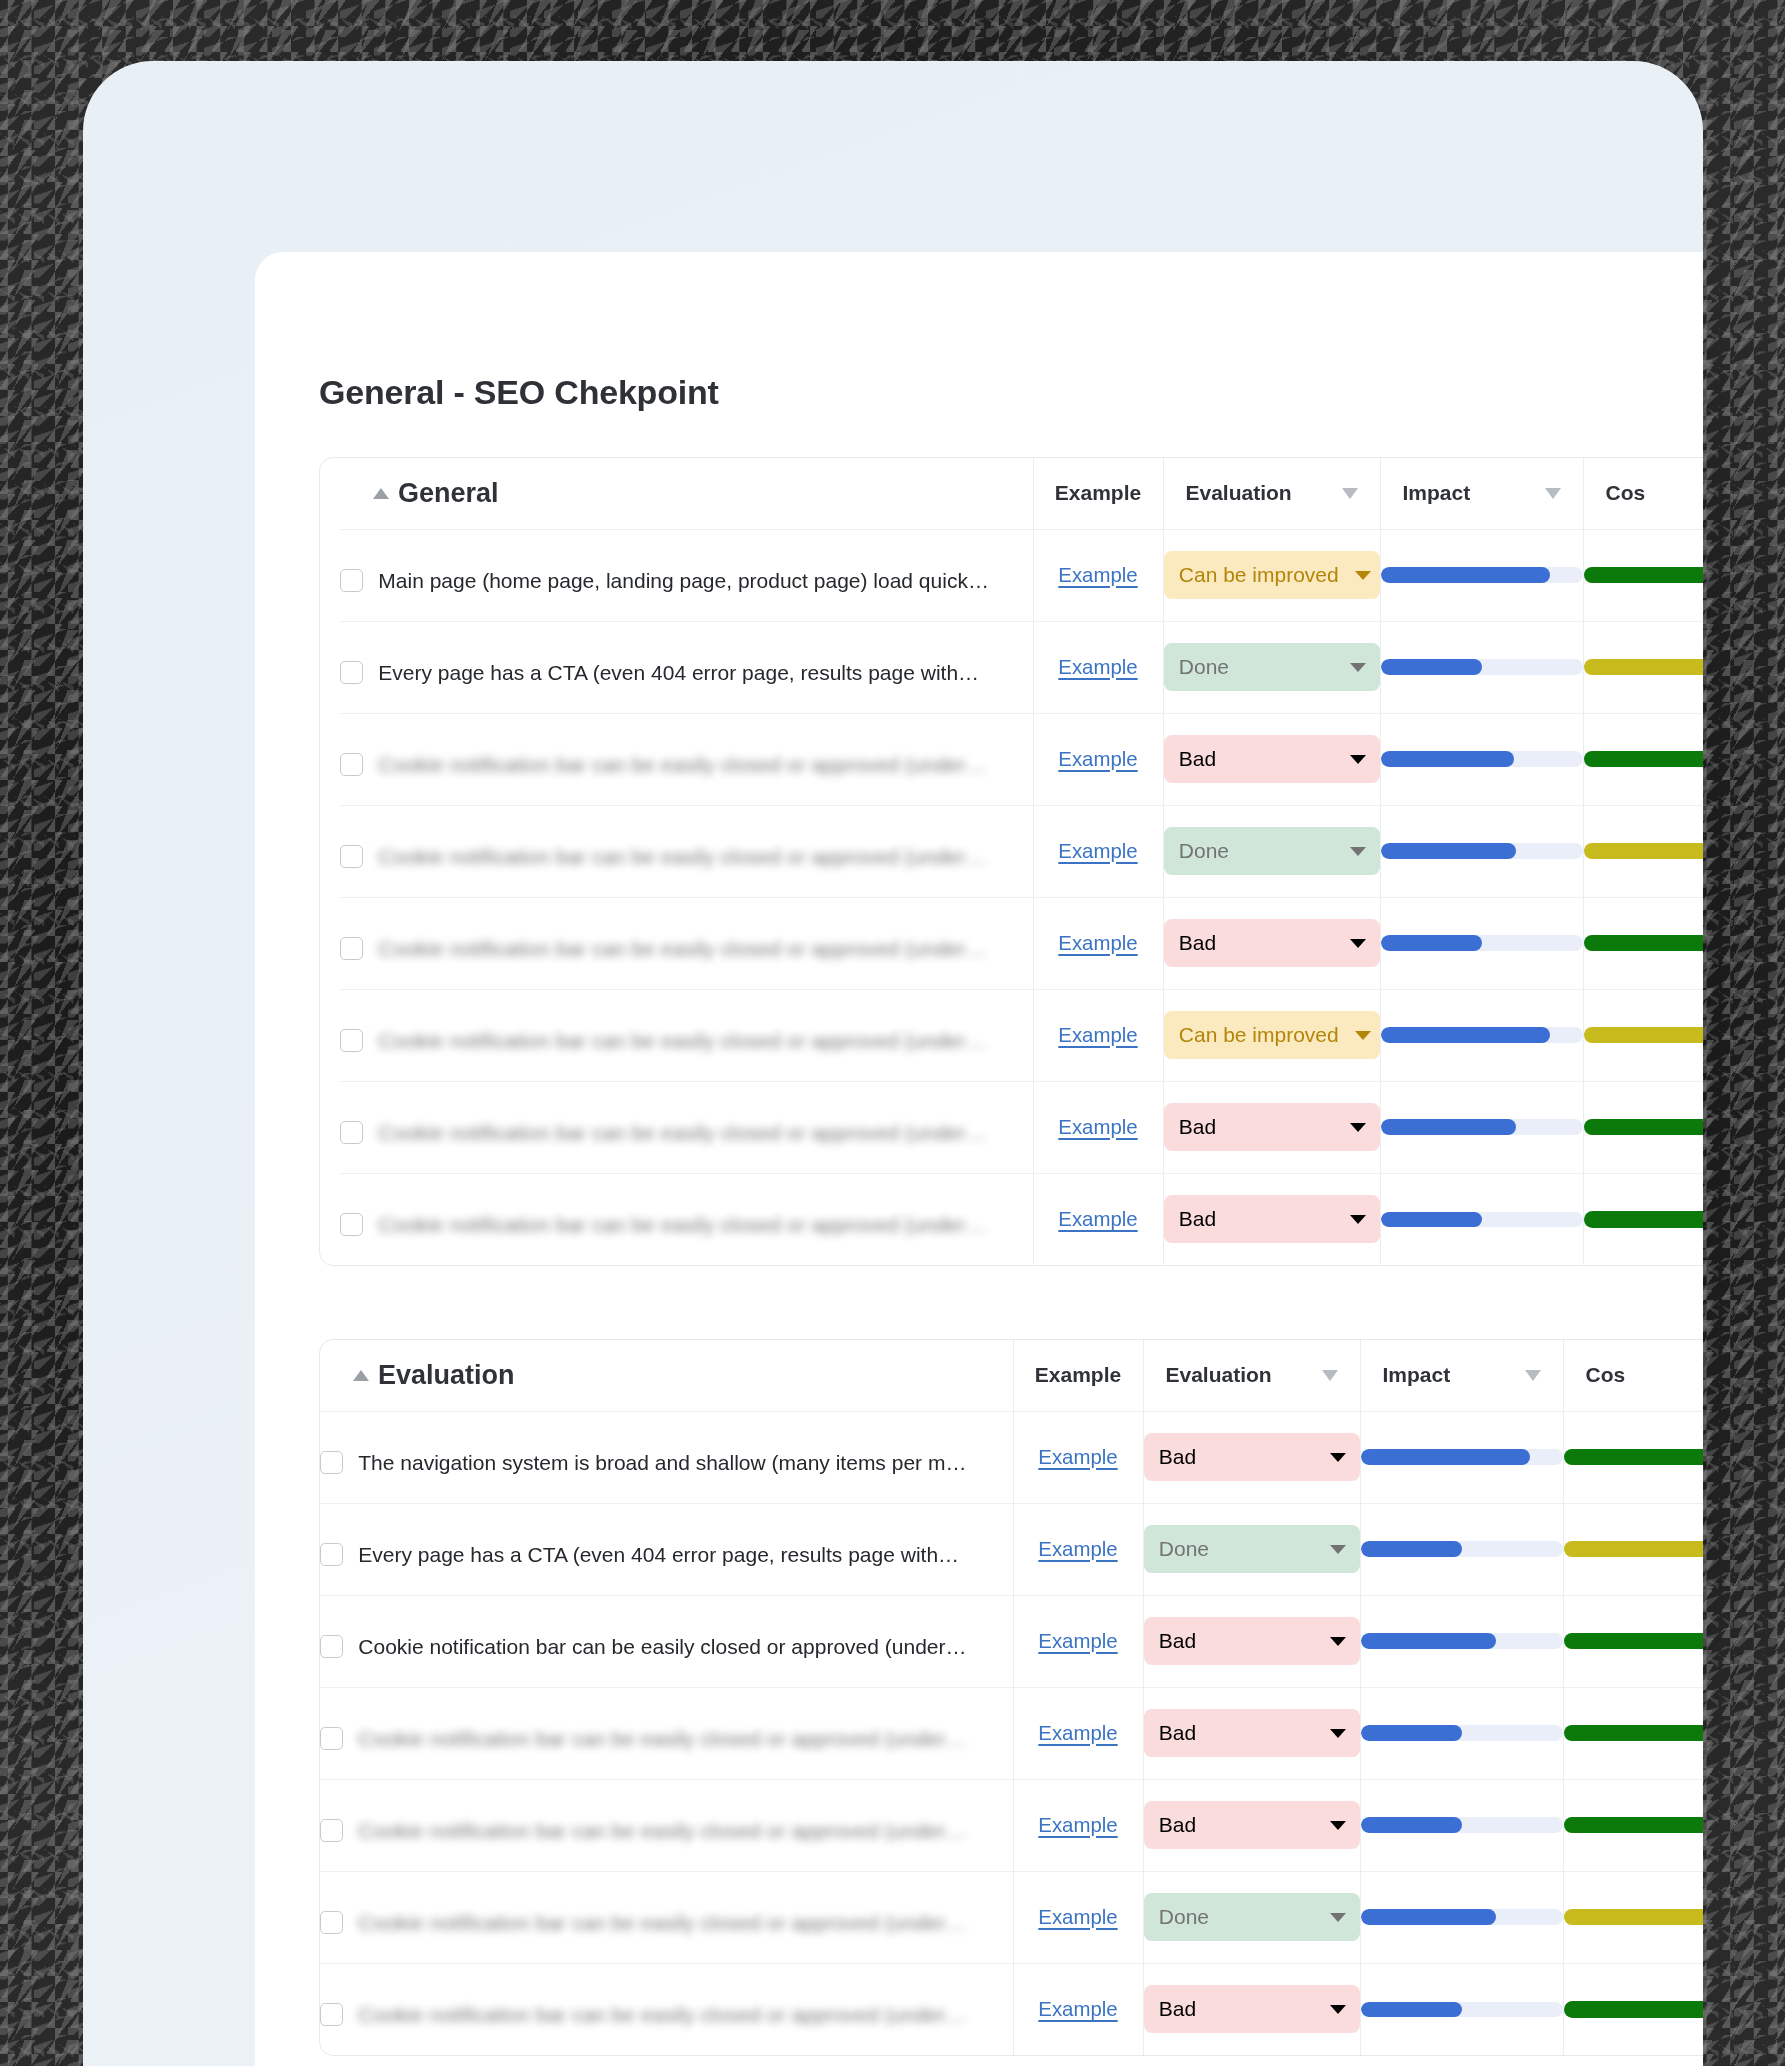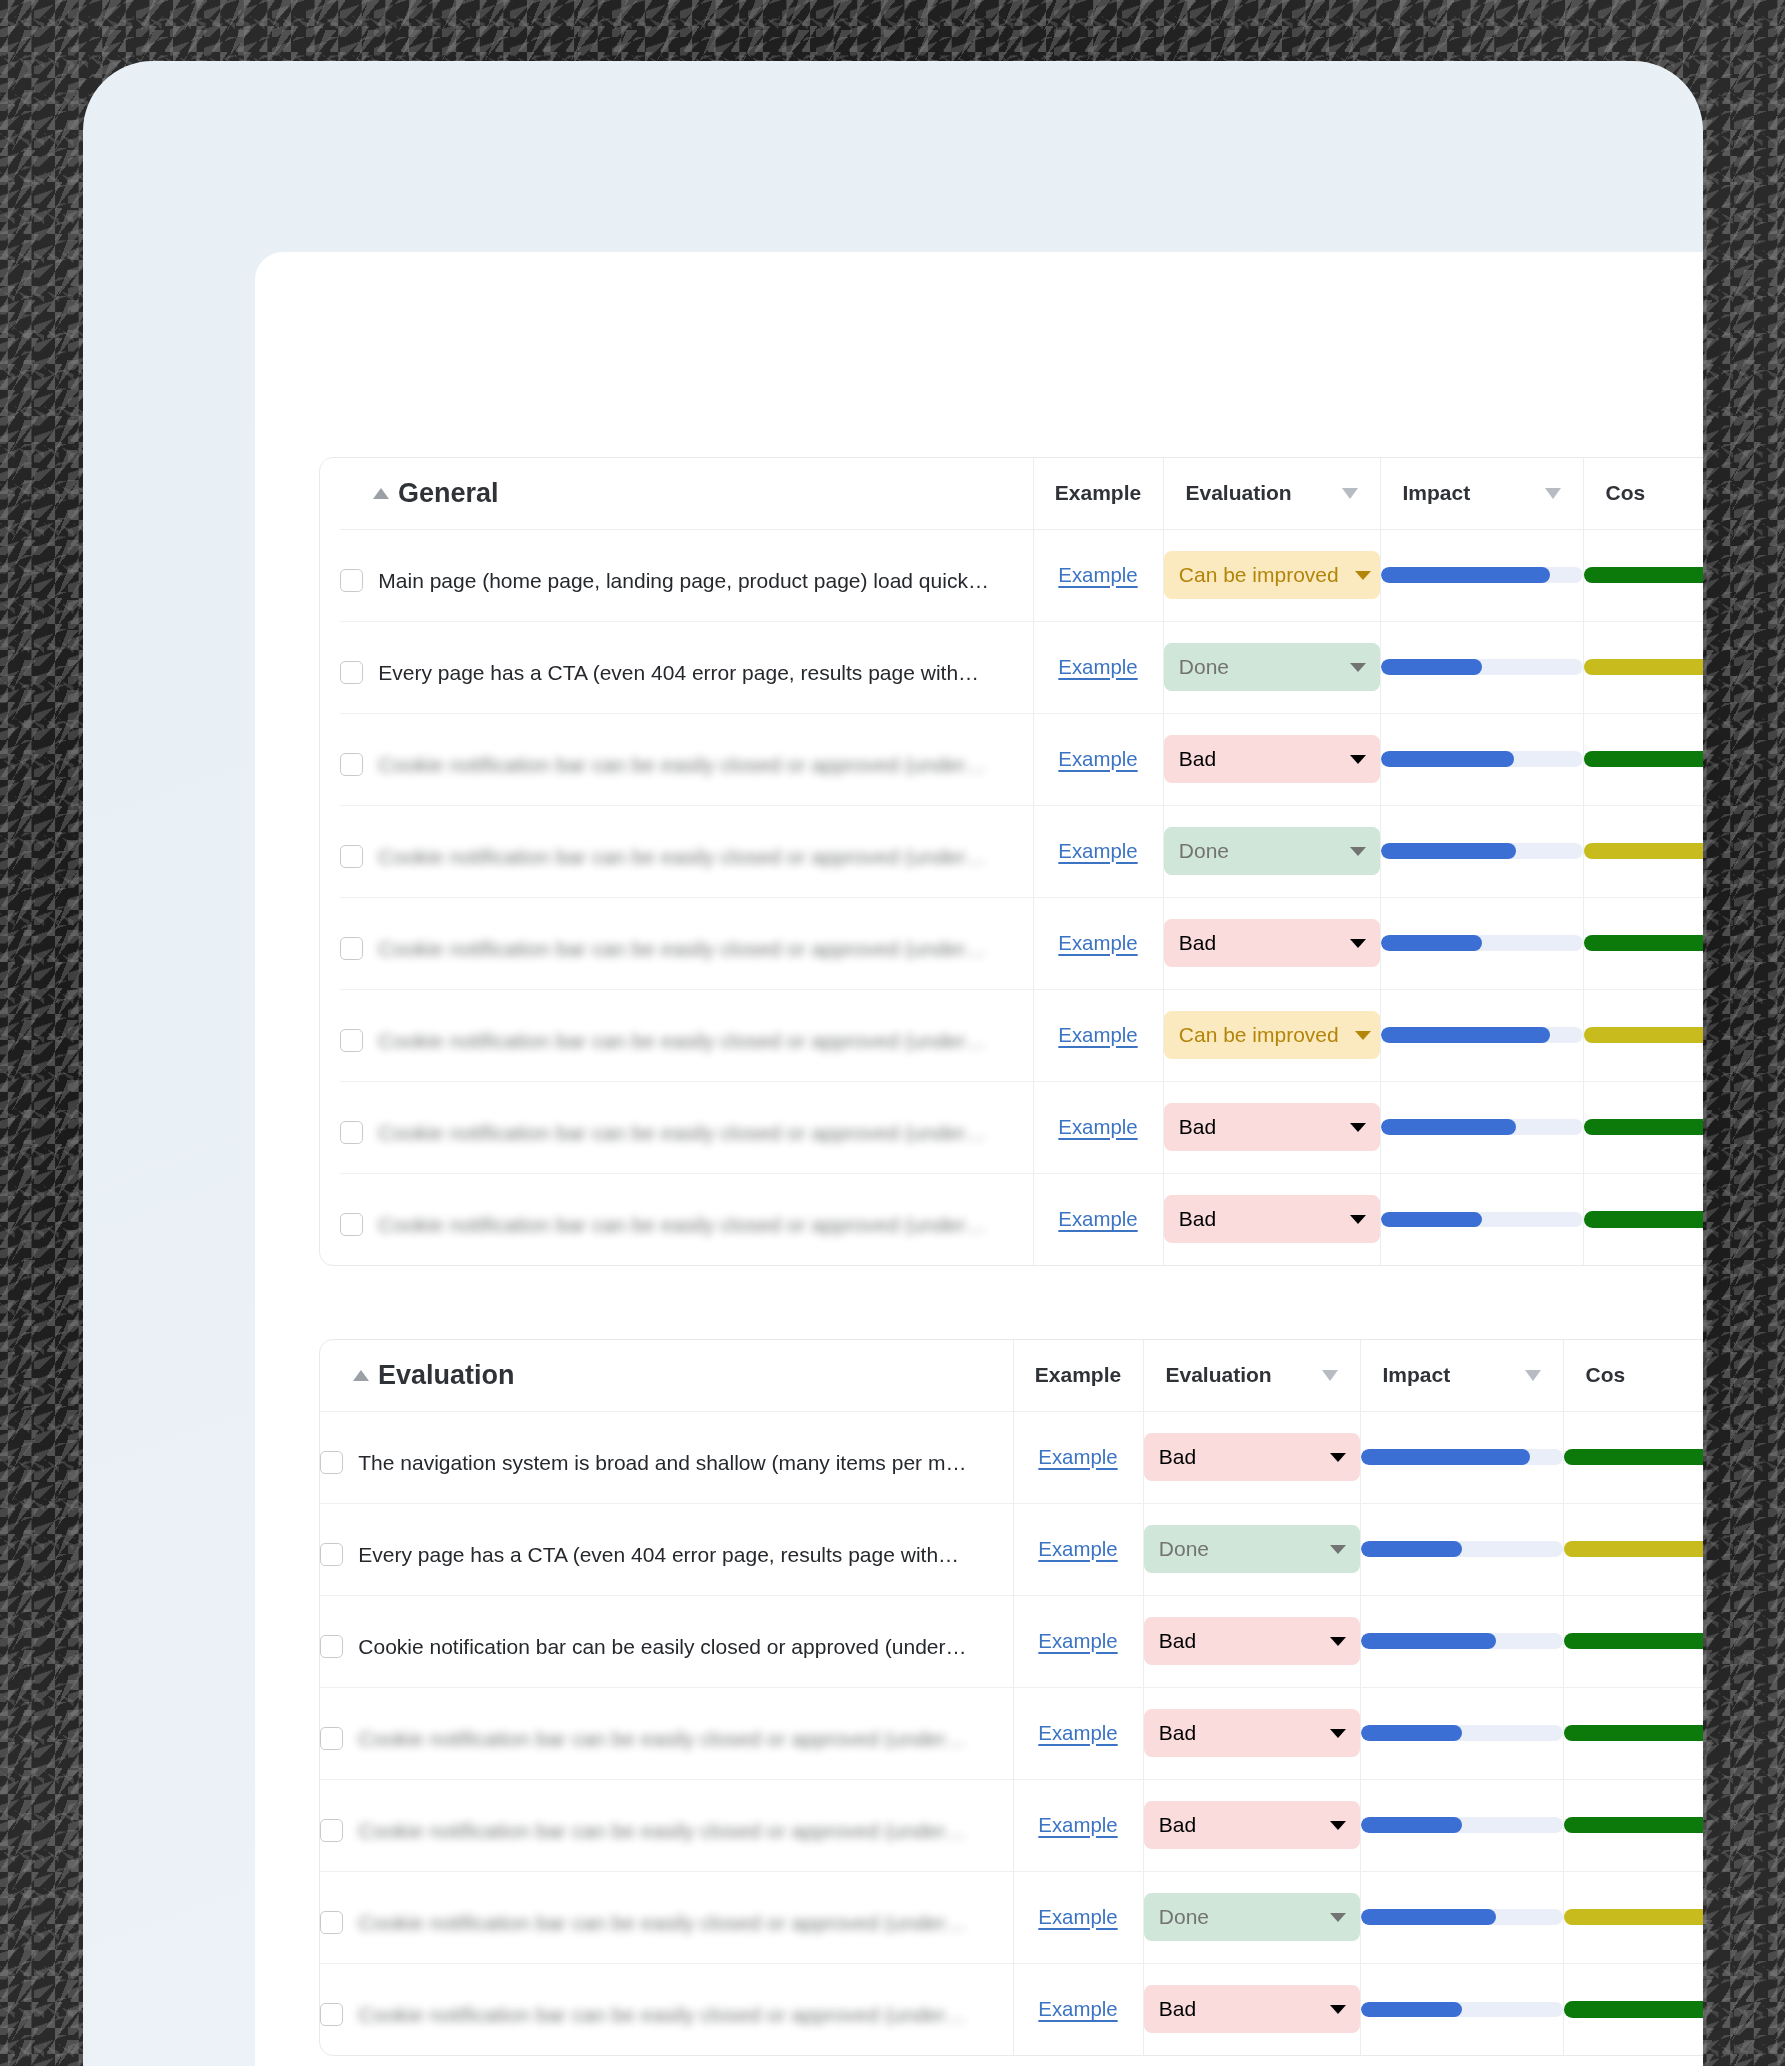--- a/index.html
+++ b/index.html
@@ -254,20 +254,21 @@
 </style>
 </head>
 <body>
 
 <div id="device-frame"></div>
 
 <div id="screen">
 
   <div id="content-card">
 
+    <div id="page-title">General - SEO Chekpoint</div>
 
     <div class="table-panel" id="panel-general">
       <table class="tbl">
         <colgroup>
           <col class="c-name">
             <col class="c-ex">
             <col class="c-eval">
             <col class="c-impact">
             <col class="c-cost">
         </colgroup>

